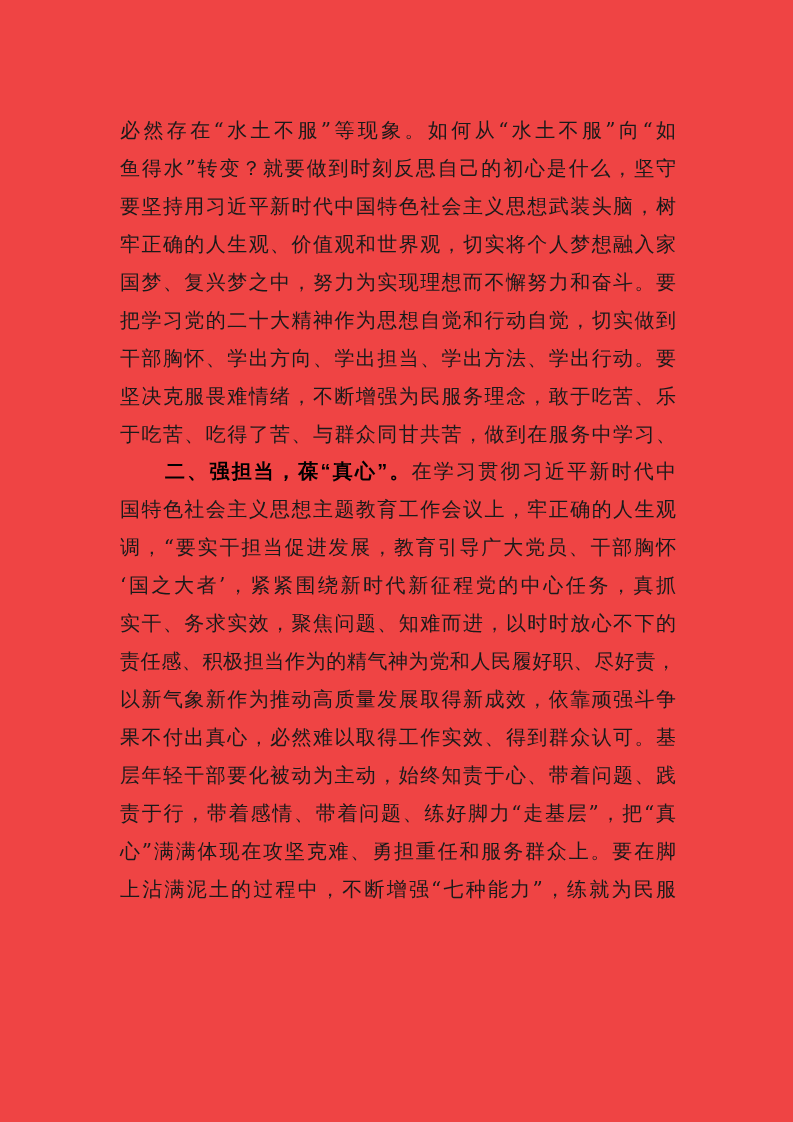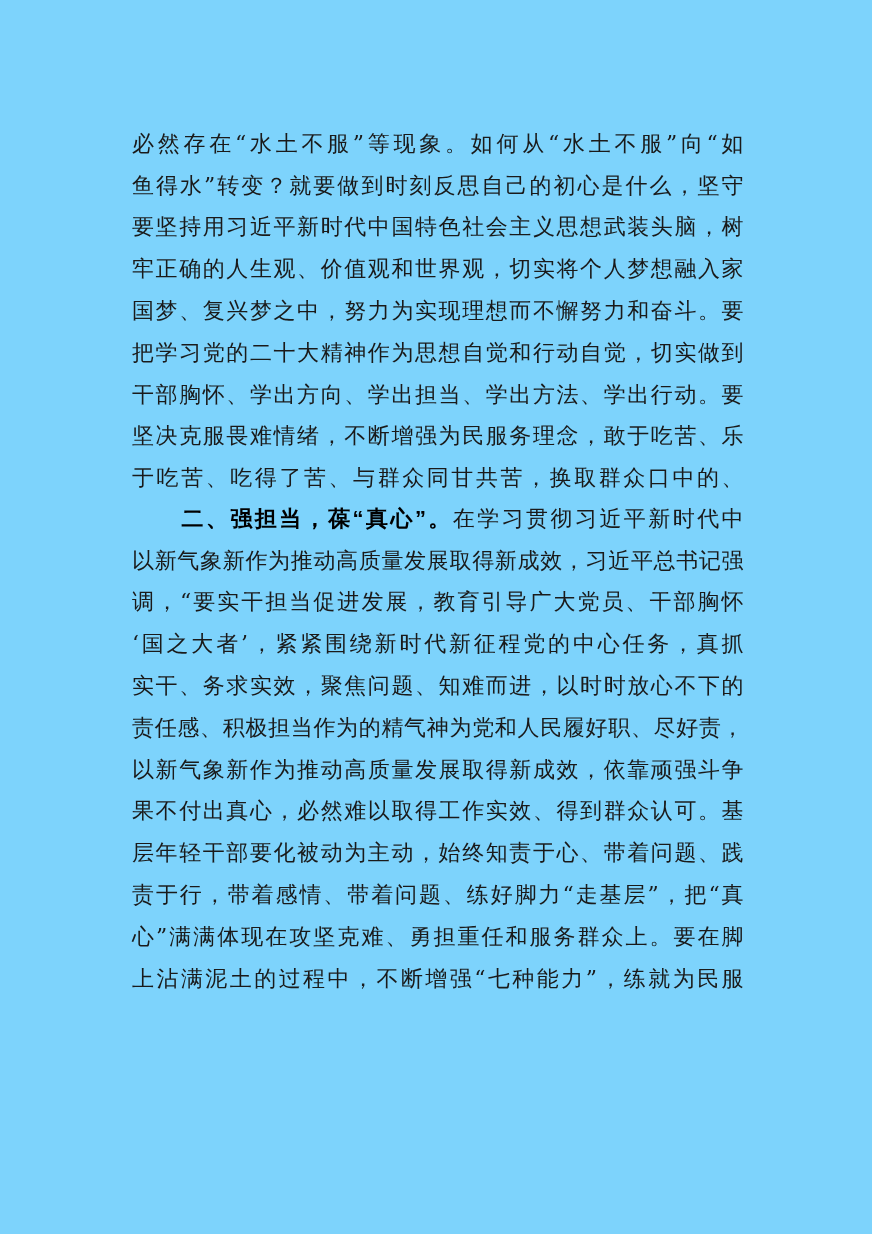--- a/index.html
+++ b/index.html
@@ -11,21 +11,21 @@
       width: 793px;
       height: 1122px;
       position: relative;
       overflow: hidden;
     }
     .page {
       position: absolute;
       left: 0; top: 0;
       width: 793px;
       height: 1122px;
-      background: #7dd3fc;
+      background: #ef4444;
     }
     .text-block {
       position: absolute;
       left: 120px;
       top: 112px;
       width: 556px;
       color: #1a1a1a;
       font-family: "DejaVu Serif", "Liberation Serif", serif;
       font-size: 20px;
     }
@@ -55,26 +55,26 @@
 
     <div>
       <span class="line">必然存在“水土不服”等现象。如何从“水土不服”向“如</span>
       <span class="line">鱼得水”转变？就要做到时刻反思自己的初心是什么，坚守</span>
       <span class="line">要坚持用习近平新时代中国特色社会主义思想武装头脑，树</span>
       <span class="line">牢正确的人生观、价值观和世界观，切实将个人梦想融入家</span>
       <span class="line">国梦、复兴梦之中，努力为实现理想而不懈努力和奋斗。要</span>
       <span class="line">把学习党的二十大精神作为思想自觉和行动自觉，切实做到</span>
       <span class="line">干部胸怀、学出方向、学出担当、学出方法、学出行动。要</span>
       <span class="line">坚决克服畏难情绪，不断增强为民服务理念，敢于吃苦、乐</span>
-      <span class="line">于吃苦、吃得了苦、与群众同甘共苦，换取群众口中的、</span>
+      <span class="line">于吃苦、吃得了苦、与群众同甘共苦，做到在服务中学习、</span>
     </div>
 
     <div>
       <div class="line indent"><span class="heading-run">二、强担当，葆“真心”。</span><span>在学习贯彻习近平新时代中</span></div>
-      <span class="line">以新气象新作为推动高质量发展取得新成效，习近平总书记强</span>
+      <span class="line">国特色社会主义思想主题教育工作会议上，牢正确的人生观</span>
       <span class="line">调，“要实干担当促进发展，教育引导广大党员、干部胸怀</span>
       <span class="line">‘国之大者’，紧紧围绕新时代新征程党的中心任务，真抓</span>
       <span class="line">实干、务求实效，聚焦问题、知难而进，以时时放心不下的</span>
       <span class="line">责任感、积极担当作为的精气神为党和人民履好职、尽好责，</span>
       <span class="line">以新气象新作为推动高质量发展取得新成效，依靠顽强斗争</span>
       <span class="line">果不付出真心，必然难以取得工作实效、得到群众认可。基</span>
       <span class="line">层年轻干部要化被动为主动，始终知责于心、带着问题、践</span>
       <span class="line">责于行，带着感情、带着问题、练好脚力“走基层”，把“真</span>
       <span class="line">心”满满体现在攻坚克难、勇担重任和服务群众上。要在脚</span>
       <span class="line">上沾满泥土的过程中，不断增强“七种能力”，练就为民服</span>

